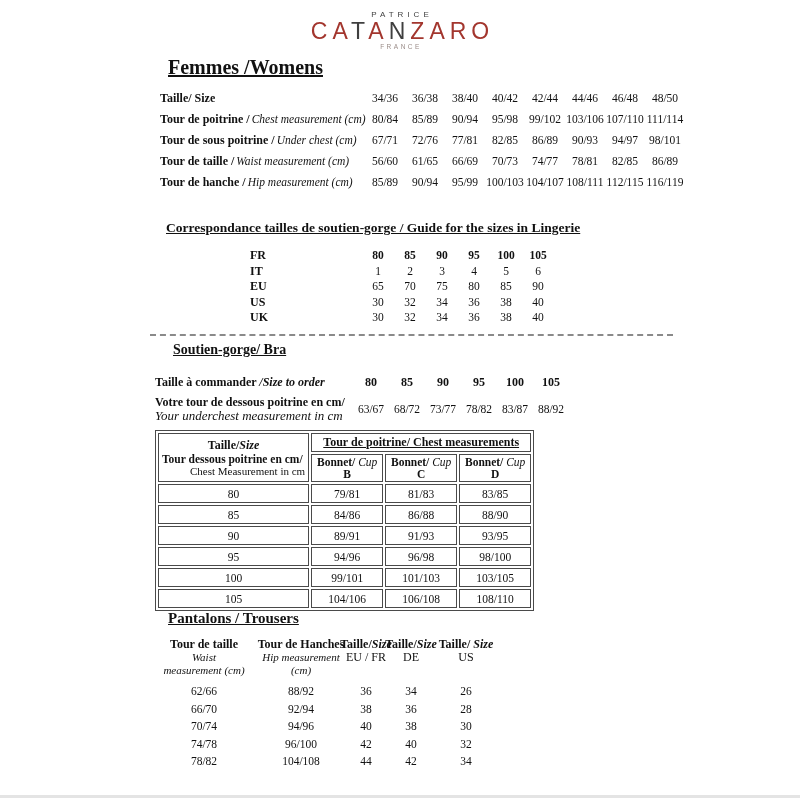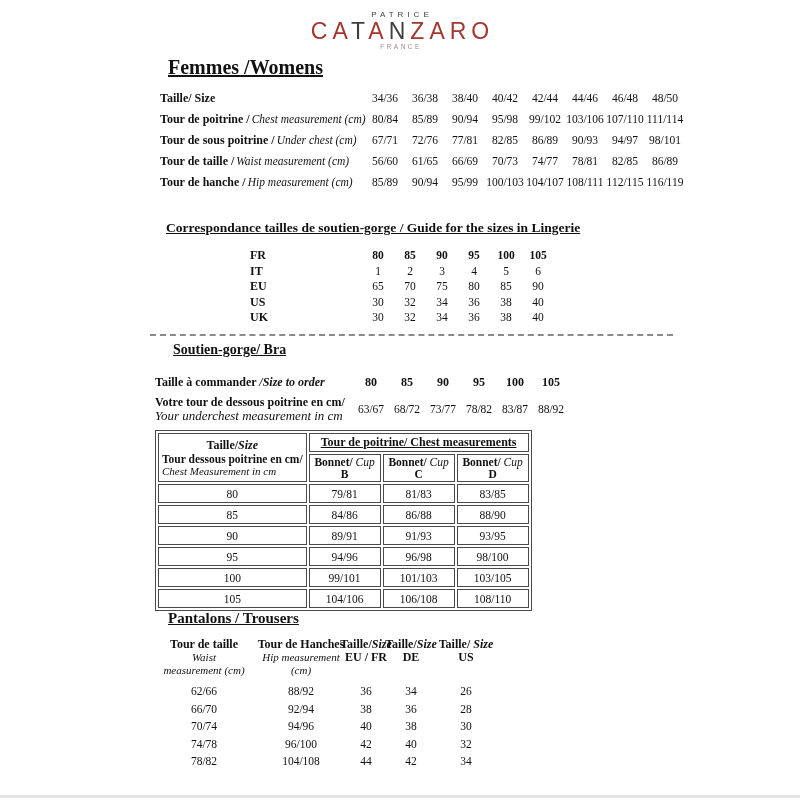--- a/index.html
+++ b/index.html
@@ -49,35 +49,35 @@
   .b-cells{display:flex;}
   .b-cell{width:36px;text-align:center;white-space:nowrap;}
   .b-row.r1 .b-cell{font-weight:bold;font-size:12px;}
   
   .cup-table{position:absolute;top:430px;left:155px;border-collapse:separate;border-spacing:2px;border:1px solid #4a4a4a;background:#fff;font-size:11.5px;}
   .cup-table td{border:1px solid #4a4a4a;padding:1px 3px;text-align:center;vertical-align:middle;}
   .cup-table td.corner{width:138px;text-align:left;}
   .corner .l1{text-align:center;font-weight:bold;font-size:12px;}
   .corner .l1 .it{font-style:italic;}
   .corner .l2{font-weight:bold;font-size:11.5px;white-space:nowrap;}
-  .corner .l3{font-style:italic;font-size:11px;white-space:nowrap;}
+  .corner .l3{font-size:11px;white-space:nowrap;margin-left:28px;}
   .cup-table td.span-h{font-weight:bold;font-size:12px;text-decoration:underline;}
   .cup-table td.cup-h{width:64px;}
   .cup-h .ch1 .b{font-weight:bold;margin-top:28px;}
   .cup-h .ch1 .it{font-style:italic;}
   .cup-h .ch2{font-weight:bold;}
   .cup-table tbody td{height:15px;}
   
   .t-table{position:absolute;top:638px;left:152px;font-size:11.5px;}
   .t-head{display:flex;}
   .t-hcol{display:flex;flex-direction:column;align-items:center;line-height:13px;}
   .t-hcol .hl1{font-weight:bold;font-size:12px;white-space:nowrap;}
   .t-hcol .hl1 .it{font-style:italic;font-weight:bold;}
   .t-hcol .hl2{font-style:italic;font-size:11px;white-space:nowrap;}
-  .t-hcol .hl2b{font-weight:bold;font-size:12px;white-space:nowrap;}
+  .t-hcol .hl2b{font-weight:normal;font-size:12px;white-space:nowrap;}
   .t-hcol .hl3{font-style:italic;font-size:11px;white-space:nowrap;}
   .t-c1{width:104px;} .t-c2{width:90px;} .t-c3{width:40px;} .t-c4{width:50px;} .t-c5{width:60px;}
   .t-body{margin-top:6px;}
   .t-row{display:flex;height:17.5px;line-height:17.5px;align-items:flex-end;}
   .t-row span{text-align:center;white-space:nowrap;}
   .t-row span:nth-child(1){width:104px;}
   .t-row span:nth-child(2){width:90px;}
   .t-row span:nth-child(3){width:40px;}
   .t-row span:nth-child(4){width:50px;}
   .t-row span:nth-child(5){width:60px;}

